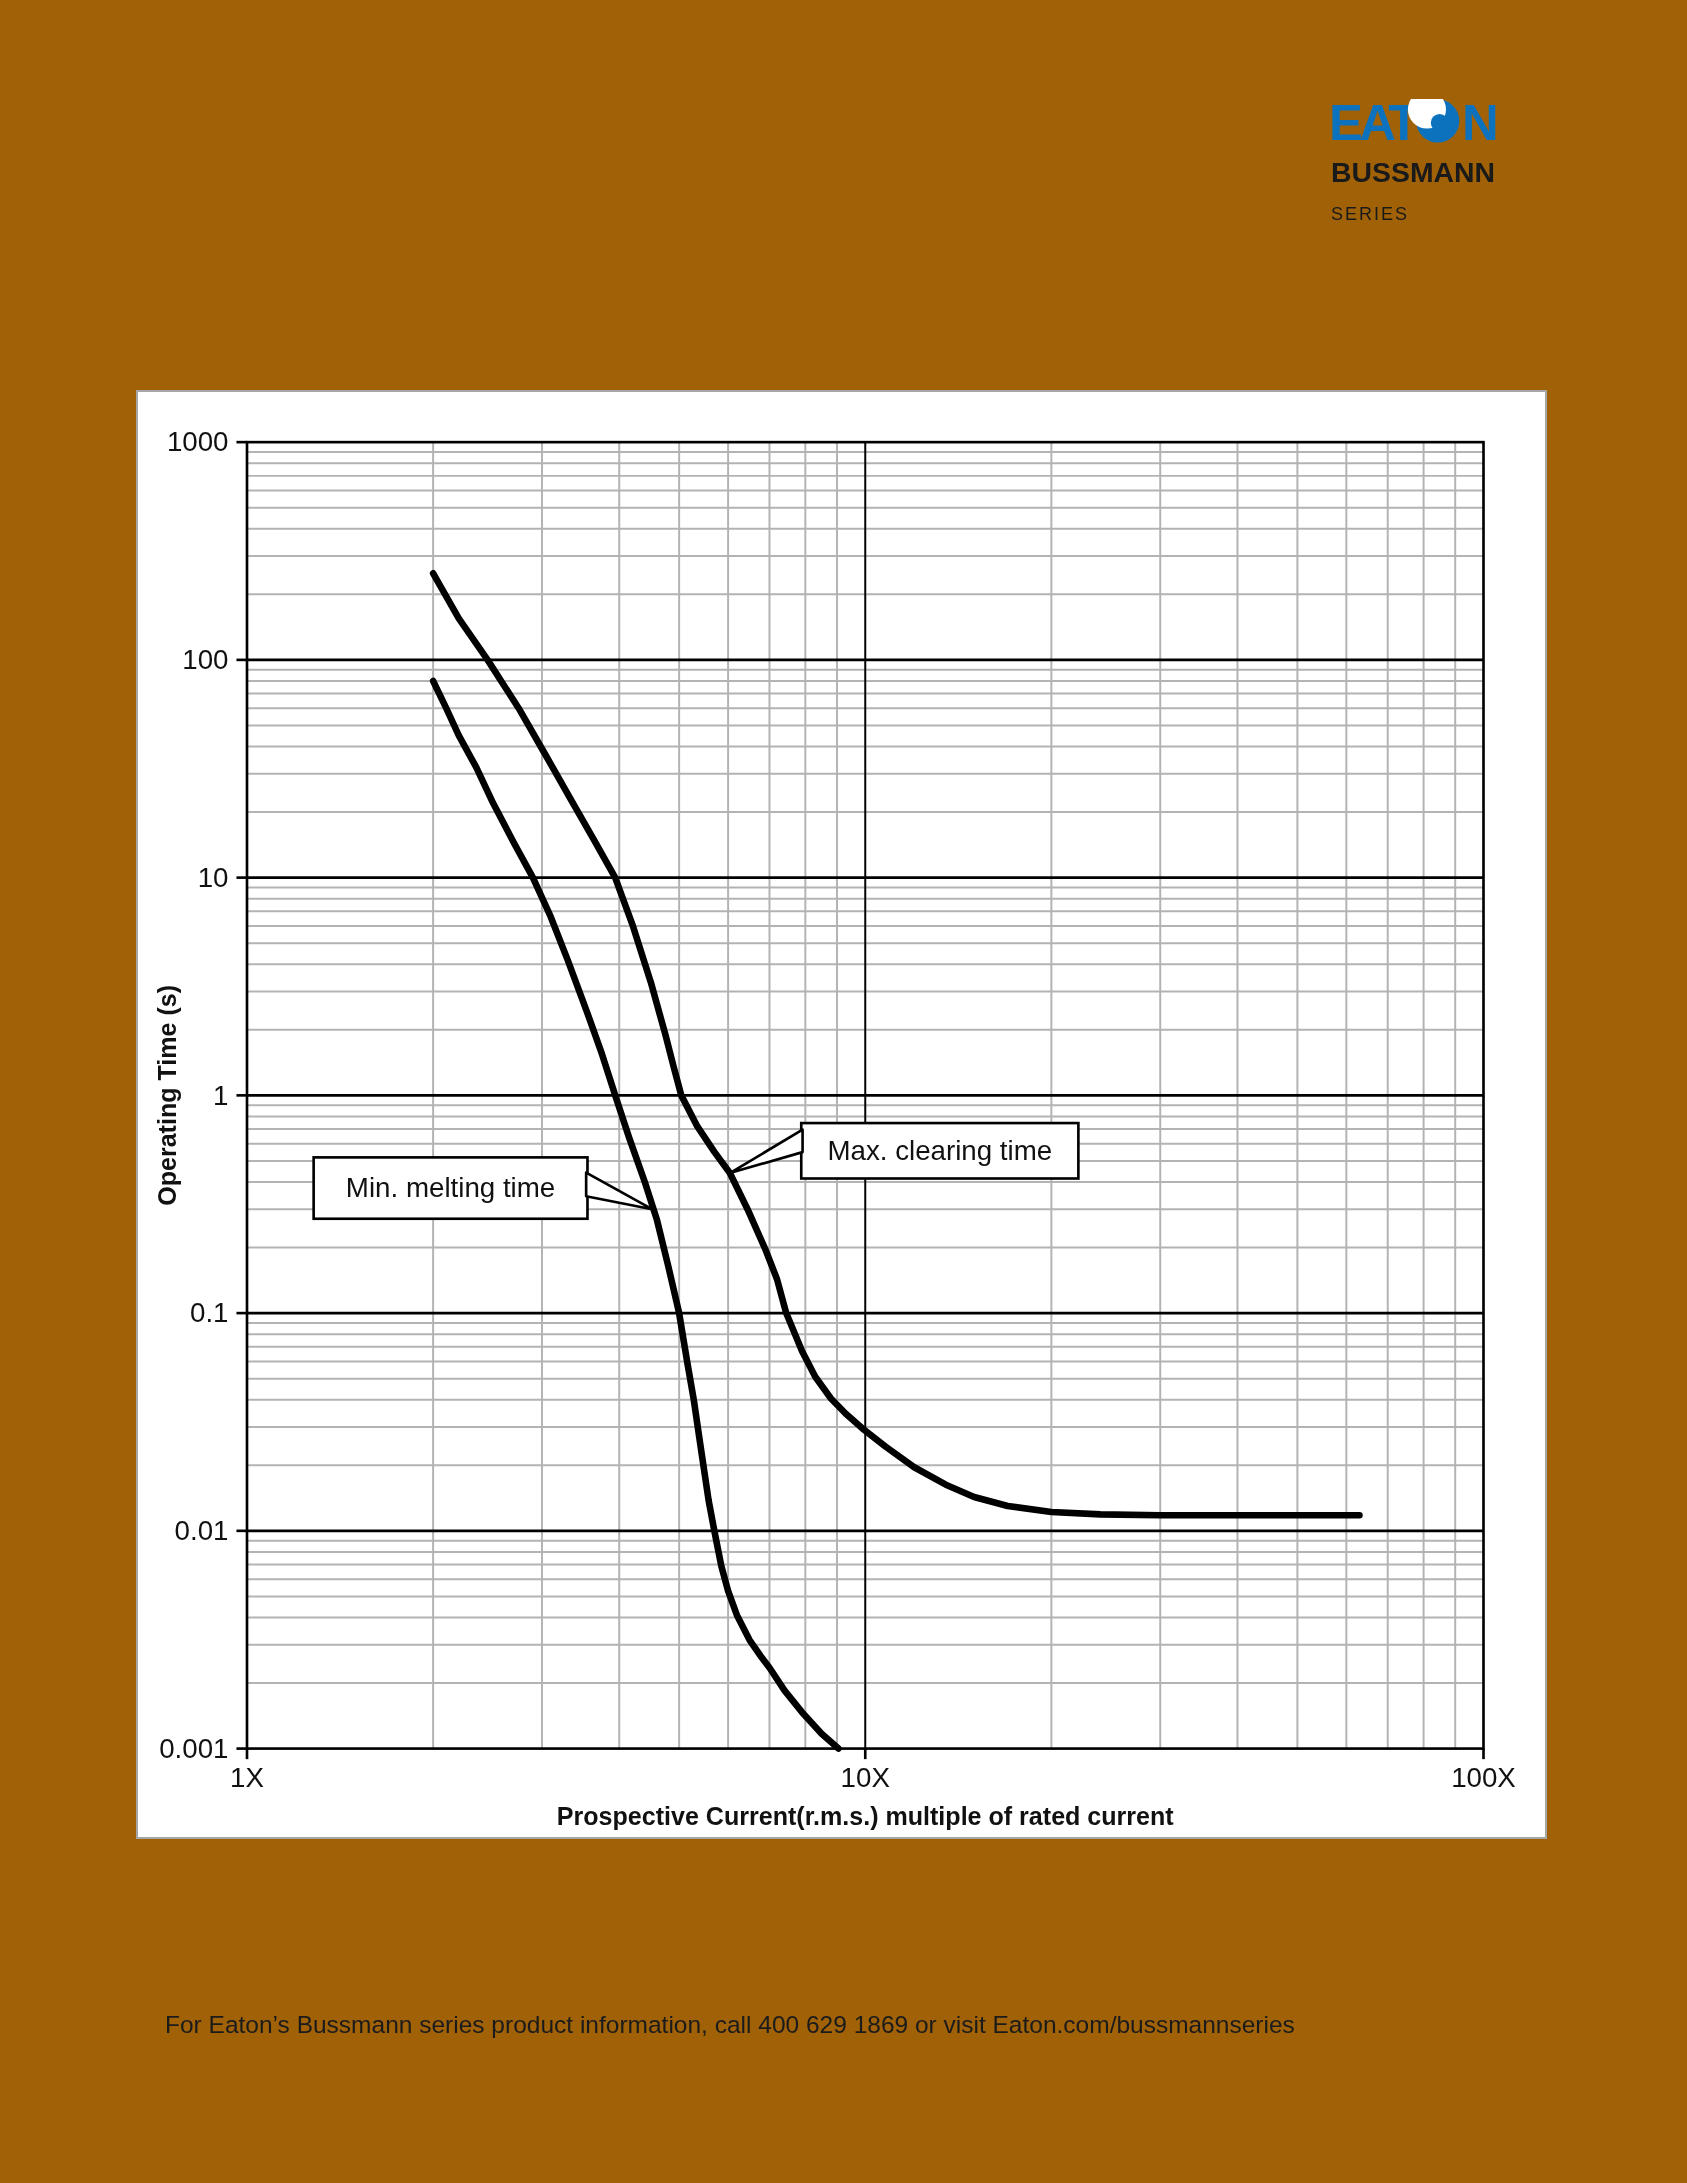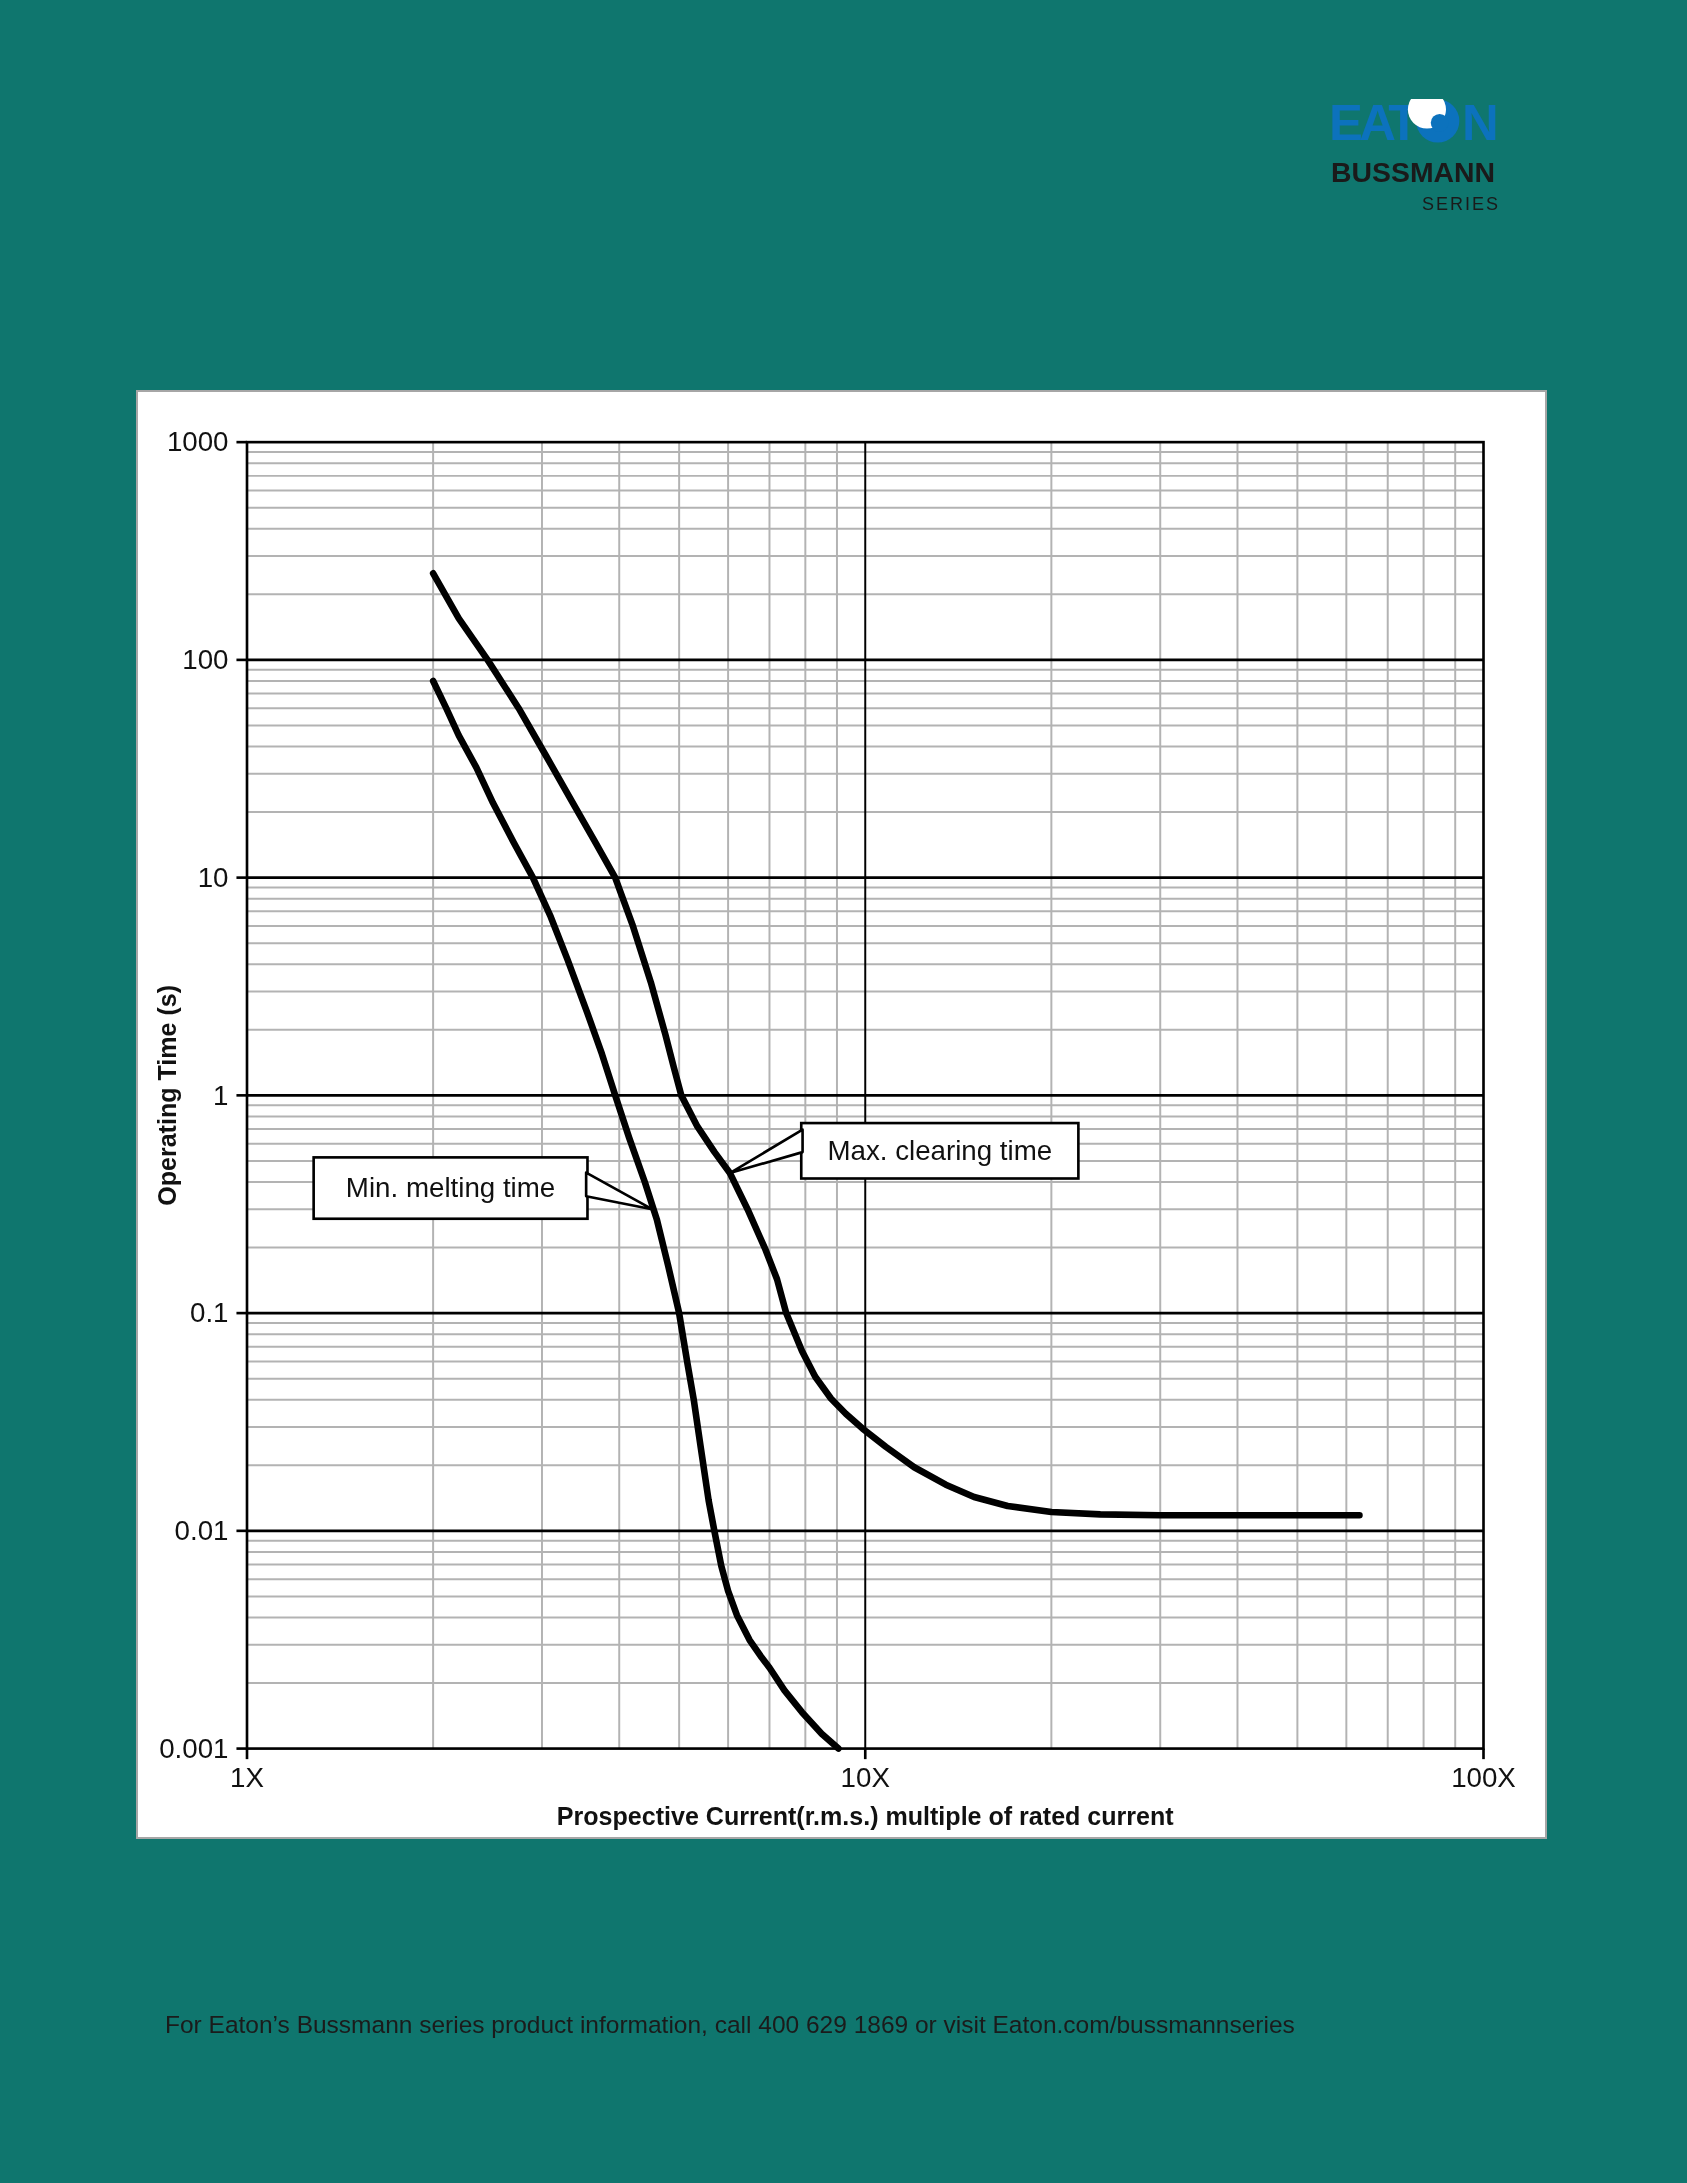--- a/index.html
+++ b/index.html
@@ -1,21 +1,21 @@
 <!DOCTYPE html>
 <html style="font-size:10.6px"><head>
 <meta charset="utf-8">
 <style>
   html,body{margin:0;padding:0;background:#fff;}
-  .page{position:relative;width:1687px;height:2183px;background:#0f766e;overflow:hidden;
+  .page{position:relative;width:1687px;height:2183px;background:#a16207;overflow:hidden;
         font-family:"Liberation Sans",sans-serif;color:#1a1a1a;}
   .logo{position:absolute;left:1331px;top:99px;width:169px;}
   .logo svg{display:block;}
   .logo-bussmann{font-size:28.4px;font-weight:700;color:#1a1a1a;margin-top:8px;text-align:left;letter-spacing:0px;white-space:nowrap;}
-  .logo-series{font-size:18px;font-weight:400;color:#1a1a1a;margin-top:5px;text-align:right;letter-spacing:2px;}
+  .logo-series{font-size:18px;font-weight:400;color:#1a1a1a;margin-top:15px;text-align:left;letter-spacing:2px;}
   .doc-title{position:absolute;left:165px;top:233px;width:1323px;font-size:24.5px;line-height:41px;
              color:#1b1b1b;white-space:pre-line;}
   .chart-frame{position:absolute;left:136px;top:390px;width:1411px;height:1449px;
                border:2px solid #a6a6a6;box-sizing:border-box;background:#ffffff;}
   .chart-frame svg{display:block;width:100%;height:100%;}
   .footer{position:absolute;left:165px;top:2011px;width:1389px;font-size:24.5px;color:#1b1b1b;}
 </style>
 </head>
 <body>
 

